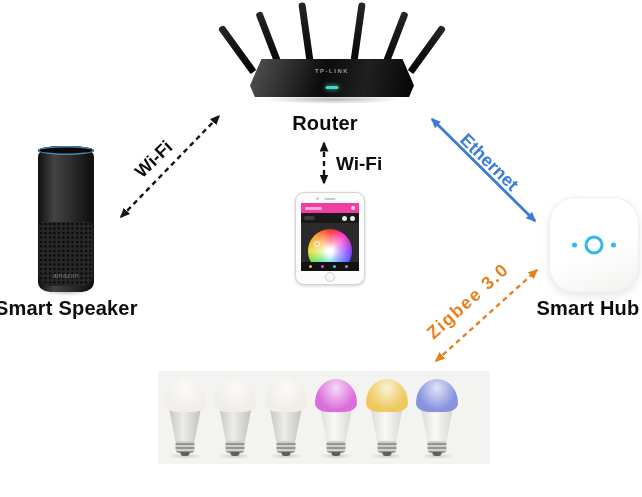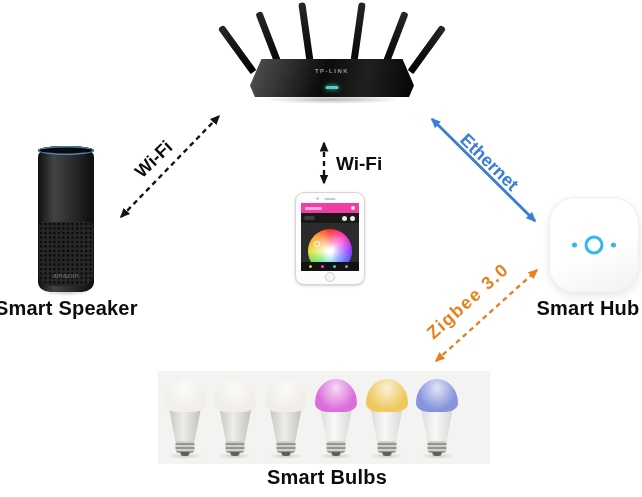--- a/index.html
+++ b/index.html
@@ -149,20 +149,21 @@
     <div class="antenna a3"></div>
     <div class="antenna a4"></div>
     <div class="antenna a5"></div>
     <div class="antenna a6"></div>
     <div class="router-shadow"></div>
     <div class="router-body">
       <div class="router-brand">TP-LINK</div>
       <div class="router-led"></div>
     </div>
   </div>
+  <div class="node-label" id="lbl-router">Router</div>
 
   <div id="speaker">
     <div class="speaker-shadow"></div>
     <div class="speaker-body">
       <div class="speaker-grille"></div>
       <div class="speaker-brand">amazon</div>
     </div>
     <div class="speaker-top"></div>
   </div>
   <div class="node-label" id="lbl-speaker">Smart Speaker</div>
@@ -224,20 +225,19 @@
         <span class="tip"></span>
       </div>
       <div class="bulb" style="left: 255px;">
         <span class="bshadow"></span>
         <span class="body" style="background-color: rgb(241, 240, 237);"></span>
         <span class="cap" style="background-color: rgb(135, 148, 221);"></span>
         <span class="screw"></span>
         <span class="tip"></span>
       </div>
     </div>
-  <div class="node-label" id="lbl-bulbs">Smart Bulbs</div>
 
   <div class="edge-label" id="elbl-wifi-diag">Wi-Fi</div>
   <div class="edge-label" id="elbl-wifi-vert">Wi-Fi</div>
   <div class="edge-label" id="elbl-ethernet">Ethernet</div>
   <div class="edge-label" id="elbl-zigbee">Zigbee 3.0</div>
 
 </div>
 
 </body></html>

